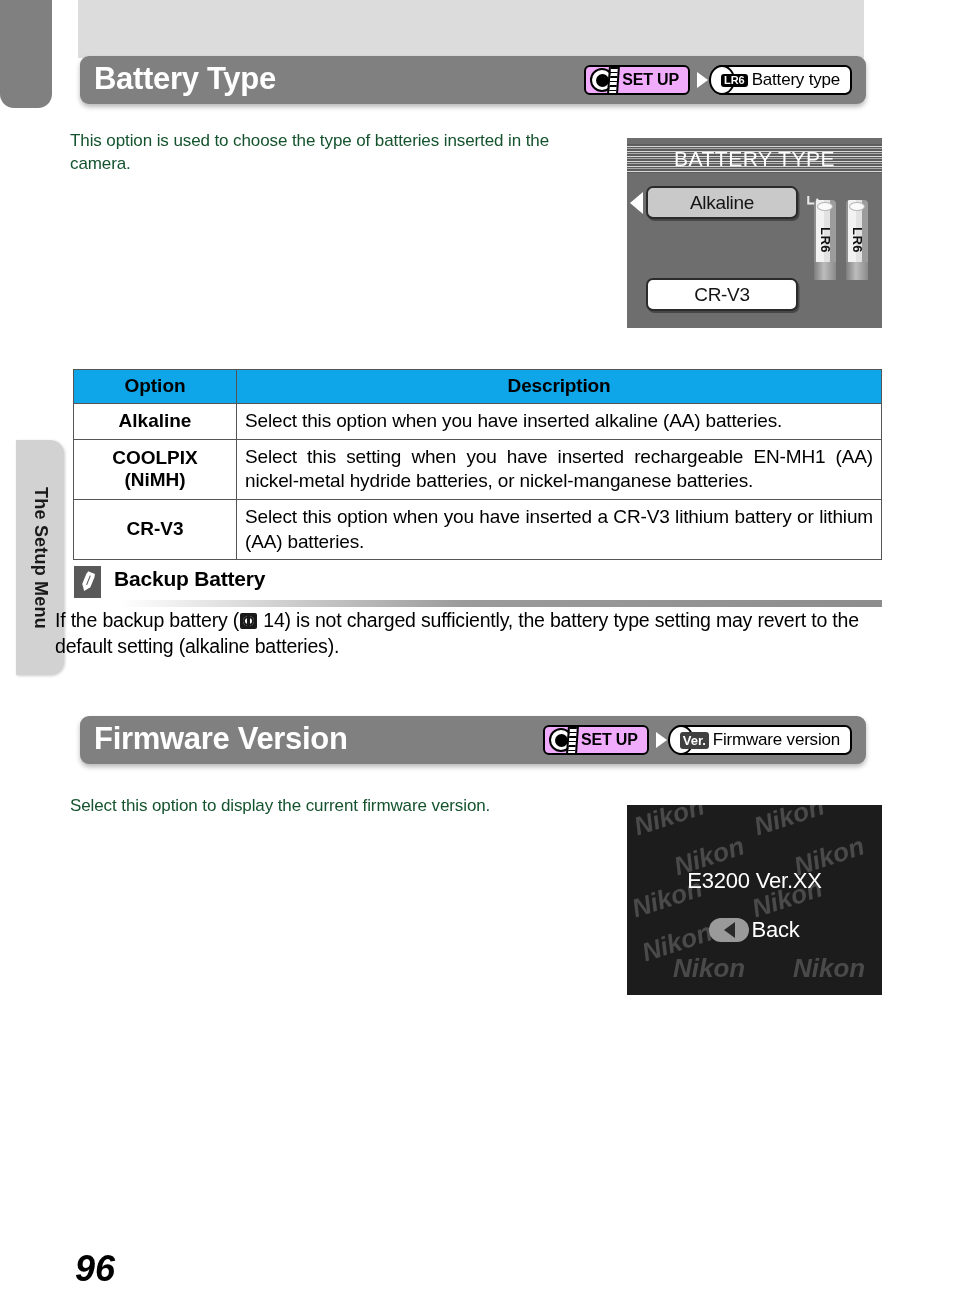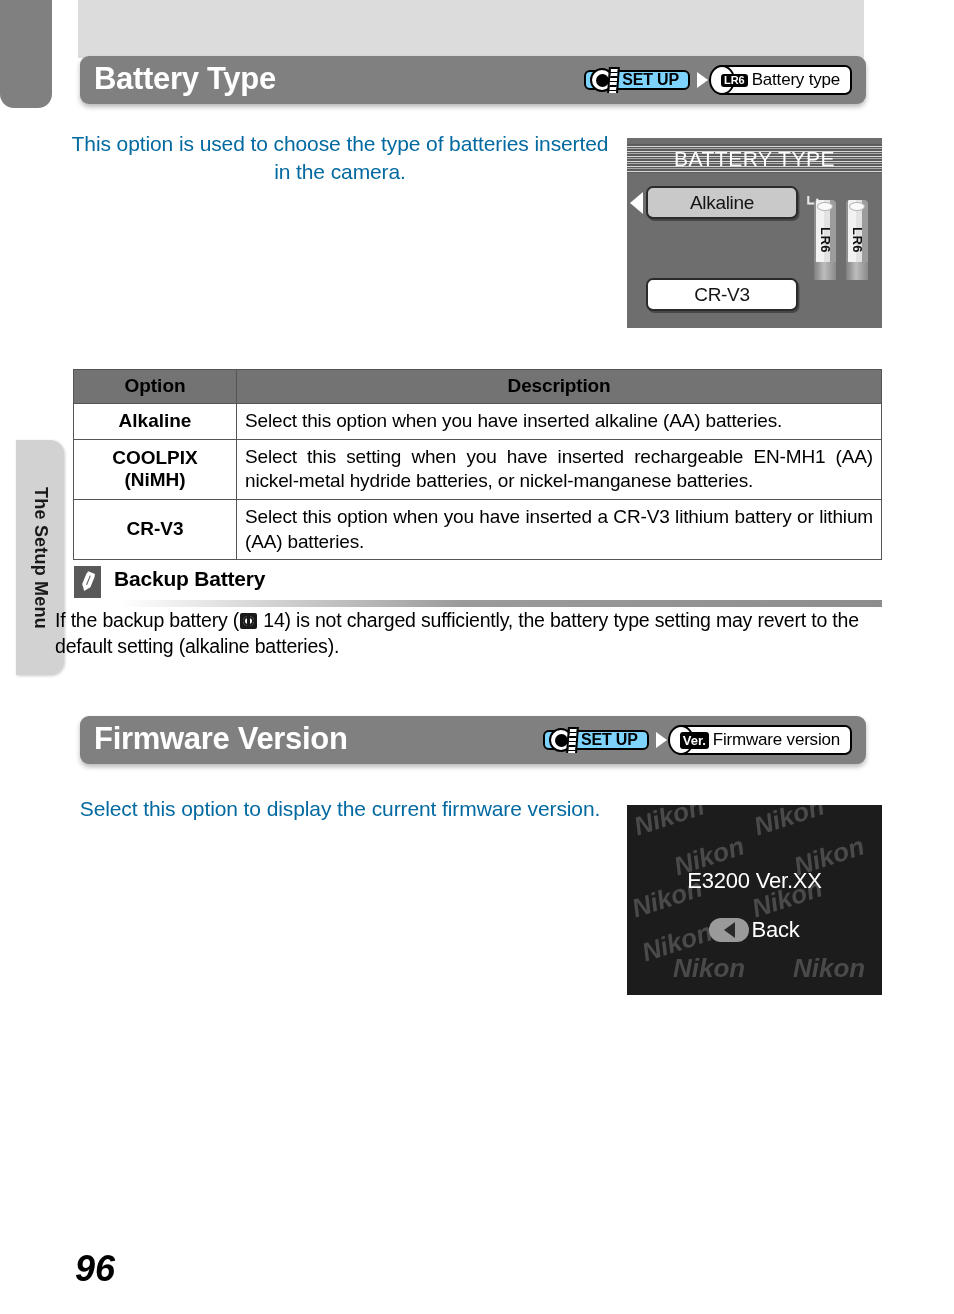--- a/index.html
+++ b/index.html
@@ -58,22 +58,22 @@
     top: 50%;
     transform: translateY(-50%);
     display: flex;
     align-items: center;
     gap: 7px;
   }
   .crumb-setup {
     position: relative;
     display: flex;
     align-items: center;
-    height: 20px;
-    background: #7dd3fc;
+    height: 30px;
+    background: #f0abfc;
     border: 2px solid #000;
     border-radius: 6px;
     padding: 0 9px 0 4px;
     box-sizing: border-box;
   }
   .dial-ic {
     position: relative;
     width: 30px; height: 24px;
     margin-right: 2px;
     flex: 0 0 auto;
@@ -151,40 +151,39 @@
     color: #fff;
     font-size: 11px;
     font-weight: bold;
     border-radius: 3px;
     padding: 1px 3px;
     margin-right: 4px;
     line-height: 1;
     letter-spacing: 0;
   }
   .badge.ver {
-    background: #000000;
+    background: #404040;
     font-size: 13px;
     padding: 2px 3px;
   }
   .crumb-item .crumb-label {
     position: relative;
     z-index: 1;
     font-size: 17px;
     white-space: nowrap;
     letter-spacing: -0.2px;
   }
 
   
   .para {
     position: absolute;
-    font-size: 21px;
+    font-size: 17px;
     line-height: 1.33;
-    color: #0369a1;
+    color: #14532d;
     letter-spacing: -0.1px;
-    text-align: center;
   }
 
   
   .side-tab {
     position: absolute;
     left: 16px;
     top: 440px;
     width: 48px;
     height: 235px;
     background: #d2d2d2;
@@ -364,21 +363,21 @@
     border-collapse: collapse;
     table-layout: fixed;
   }
   .tbl th, .tbl td {
     border: 1.6px solid #555;
     vertical-align: middle;
     padding: 5px 8px;
     box-sizing: border-box;
   }
   .tbl thead th {
-    background: #737373;
+    background: #0ea5e9;
     font-size: 19px;
     font-weight: bold;
     text-align: center;
     height: 34px;
     padding: 3px 6px;
   }
   .tbl .c-opt {
     width: 163px;
     text-align: center;
     font-size: 19px;

